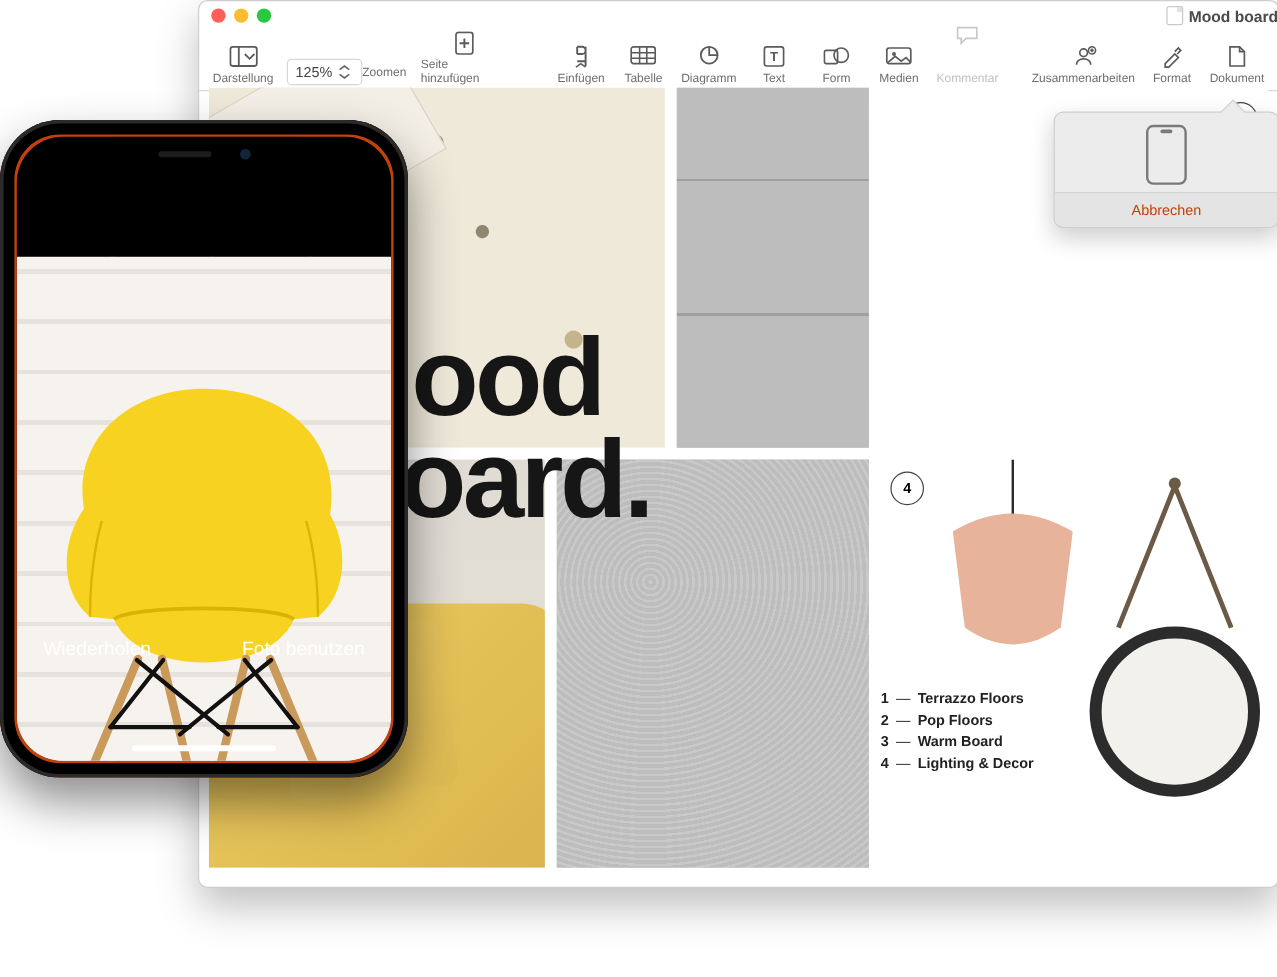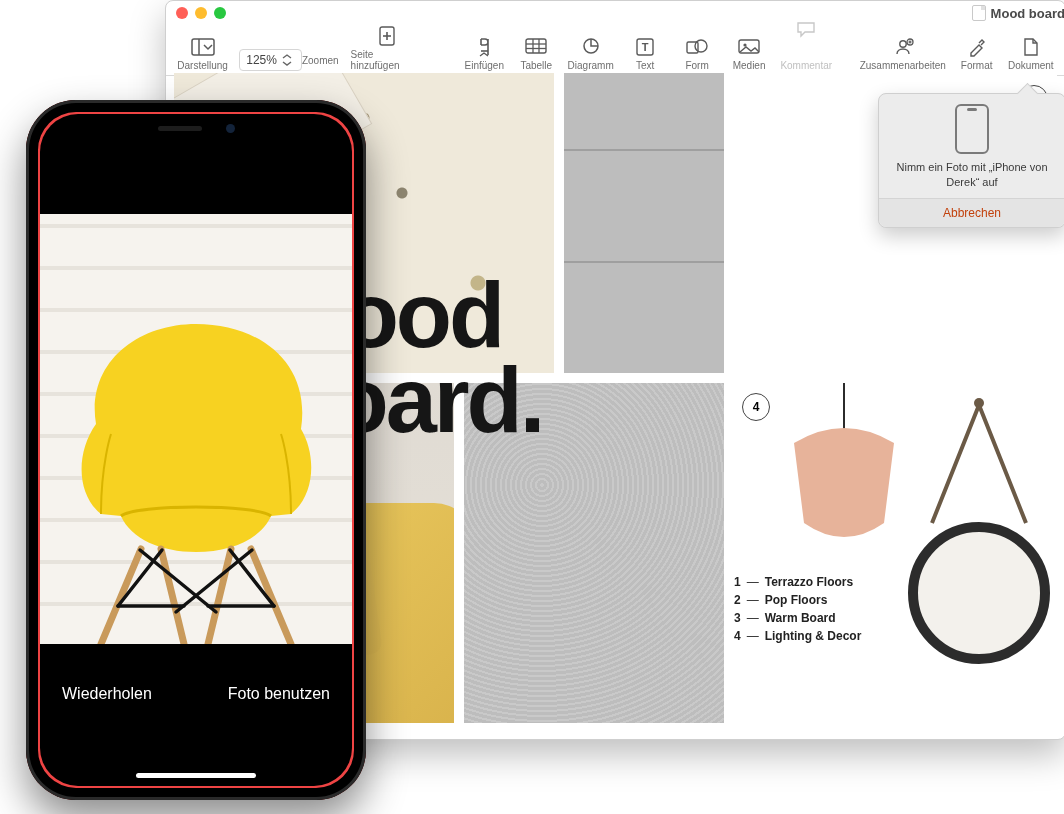--- a/index.html
+++ b/index.html
@@ -72,21 +72,21 @@
   .legend .row{display:flex;gap:6px;}
   .legend .dash{font-weight:400;}
   
   .popover{position:absolute;right:-1px;top:92px;width:170px;background:#ececec;border:1px solid #cfcfcf;border-radius:8px;box-shadow:0 8px 20px rgba(0,0,0,.2);text-align:center;font-size:11px;color:#3a3a3a;padding:10px 8px 0 8px;}
   .popover::before{content:"";position:absolute;top:-8px;right:30px;width:14px;height:14px;background:#ececec;border-left:1px solid #cfcfcf;border-top:1px solid #cfcfcf;transform:rotate(45deg);}
   .popover .phoneglyph{margin:0 auto 6px auto;width:30px;height:46px;border:2px solid #7a7a7a;border-radius:6px;position:relative;}
   .popover .phoneglyph::before{content:"";position:absolute;top:2px;left:50%;transform:translateX(-50%);width:10px;height:3px;background:#7a7a7a;border-radius:2px;}
   .popover .msg{line-height:1.35;margin-bottom:8px;}
   .popover .cancel{border-top:1px solid #d4d4d4;margin:0 -8px;padding:7px 0;font-size:12px;color:#c2410c;background:#e4e4e4;border-radius:0 0 8px 8px;}
   
-  .iphone{position:absolute;left:26px;top:100px;width:340px;height:700px;background:#ef4444;border-radius:50px;box-shadow:0 20px 40px rgba(0,0,0,.45),inset 0 0 0 3px #2a2a2a,inset 0 0 0 12px #000;}
+  .iphone{position:absolute;left:0;top:100px;width:340px;height:548px;background:#c2410c;border-radius:50px;box-shadow:0 20px 40px rgba(0,0,0,.45),inset 0 0 0 3px #2a2a2a,inset 0 0 0 12px #000;}
   .screen{position:absolute;left:14px;right:14px;top:14px;bottom:14px;border-radius:38px;background:#000;overflow:hidden;}
   .notch{position:absolute;top:0;left:50%;transform:translateX(-50%);width:160px;height:28px;background:#000;border-radius:0 0 18px 18px;z-index:5;display:flex;align-items:center;justify-content:center;gap:24px;}
   .speaker{width:44px;height:5px;background:#1d1d1d;border-radius:3px;}
   .cam{width:9px;height:9px;background:#13233a;border-radius:50%;}
   .viewfinder{position:absolute;left:0;right:0;top:100px;height:430px;background:#f4f1ec;overflow:hidden;}
   
   .bricks{position:absolute;inset:0;background:
      repeating-linear-gradient(0deg,#f6f3ee 0 38px,#e7e3dc 38px 42px),
      repeating-linear-gradient(90deg,transparent 0 78px,#e7e3dc 78px 82px);}
   
@@ -302,21 +302,20 @@
       <div class="row">
           <span>4</span>
           <span class="dash">—</span>
           <span>Lighting &amp; Decor</span>
         </div>
     </div>
   </div>
 
   <div class="popover">
     <div class="phoneglyph"></div>
-    <div class="msg">Nimm ein Foto mit „iPhone von Derek“ auf</div>
     <div class="cancel">Abbrechen</div>
   </div>
 </div>
 
 <div class="iphone">
   <div class="screen">
     <div class="notch">
       <div class="speaker"></div>
       <div class="cam"></div>
     </div>

